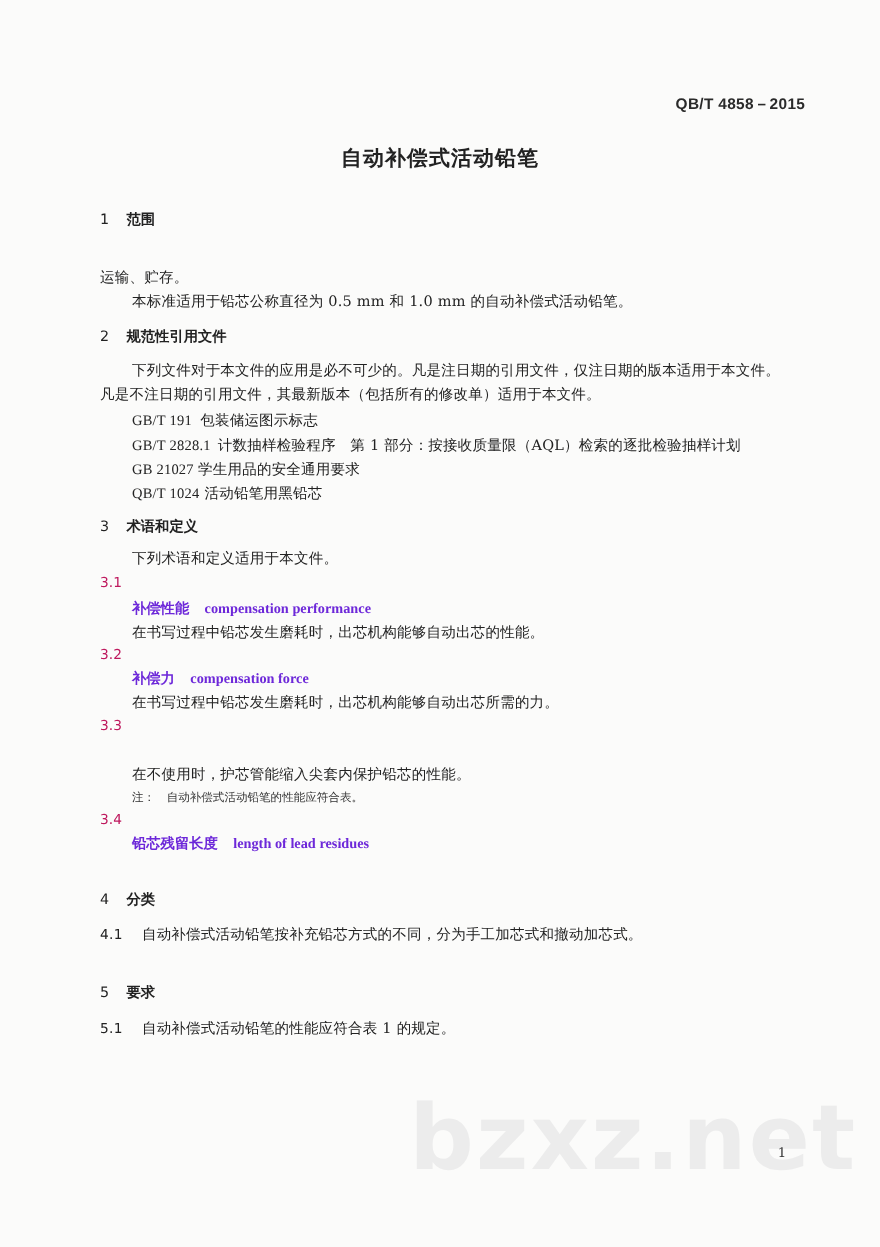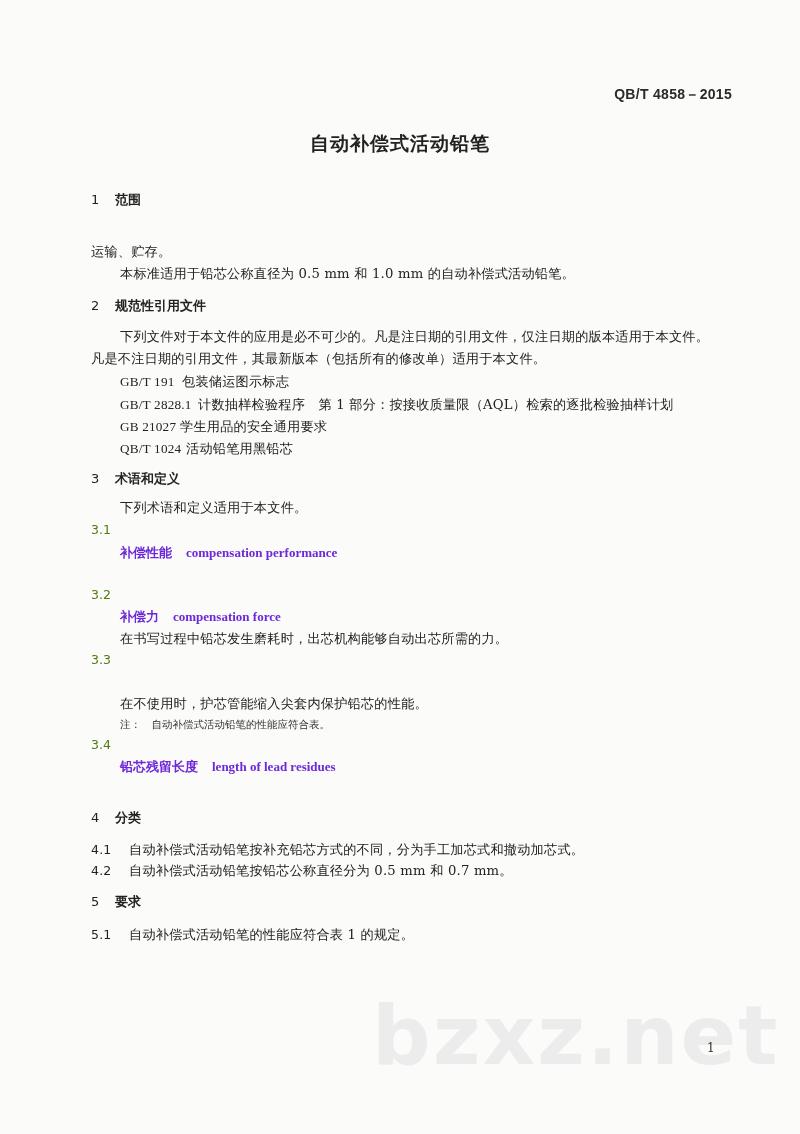--- a/index.html
+++ b/index.html
@@ -31,21 +31,21 @@
     }
     .h1 .num { display: inline-block; width: 24px; font-weight: normal; }
     .p {
       position: absolute; font-size: 13.2px; color: #222; white-space: nowrap;
       letter-spacing: 0.2px;
     }
     .indent { left: 120px; }
     .flush { left: 91px; }
     .sub-num {
       position: absolute; left: 91px; font-family: "DejaVu Sans", sans-serif;
-      font-size: 12.5px; color: #4d7c0f;
+      font-size: 12.5px; color: #be185d;
     }
     .term {
       position: absolute; left: 120px; font-size: 13px; font-weight: bold; color: #6d28d9;
     }
     .term .en { margin-left: 14px; font-family: "Liberation Serif", serif; }
     .note {
       position: absolute; left: 120px; font-size: 10.5px; color: #333;
     }
     .ref-code { display: inline-block; font-family: "Liberation Serif", serif; }
     .clause-num { display: inline-block; width: 38px; font-family: "DejaVu Sans", sans-serif; font-size: 12.5px; }
@@ -92,20 +92,21 @@
 
   <div class="h1" style="top:470px;">
     <span class="num">3</span><span>术语和定义</span>
   </div>
   <div class="p indent" style="top:499px;">下列术语和定义适用于本文件。</div>
 
   <div class="sub-num" style="top:522px;">3.1</div>
   <div class="term" style="top:544px;">
     <span>补偿性能</span><span class="en">compensation performance</span>
   </div>
+  <div class="p indent" style="top:566px;">在书写过程中铅芯发生磨耗时，出芯机构能够自动出芯的性能。</div>
 
   <div class="sub-num" style="top:587px;">3.2</div>
   <div class="term" style="top:608px;">
     <span>补偿力</span><span class="en">compensation force</span>
   </div>
   <div class="p indent" style="top:630px;">在书写过程中铅芯发生磨耗时，出芯机构能够自动出芯所需的力。</div>
 
   <div class="sub-num" style="top:652px;">3.3</div>
   <div class="p indent" style="top:695px;">在不使用时，护芯管能缩入尖套内保护铅芯的性能。</div>
   <div class="note" style="top:718px;">注：　自动补偿式活动铅笔的性能应符合表。</div>
@@ -114,23 +115,20 @@
   <div class="term" style="top:758px;">
     <span>铅芯残留长度</span><span class="en">length of lead residues</span>
   </div>
 
   <div class="h1" style="top:809px;">
     <span class="num">4</span><span>分类</span>
   </div>
   <div class="p flush" style="top:841px;">
     <span class="clause-num">4.1</span><span>自动补偿式活动铅笔按补充铅芯方式的不同，分为手工加芯式和撤动加芯式。</span>
   </div>
-  <div class="p flush" style="top:862px;">
-    <span class="clause-num">4.2</span><span>自动补偿式活动铅笔按铅芯公称直径分为 0.5 mm 和 0.7 mm。</span>
-  </div>
 
   <div class="h1" style="top:893px;">
     <span class="num">5</span><span>要求</span>
   </div>
   <div class="p flush" style="top:926px;">
     <span class="clause-num">5.1</span><span>自动补偿式活动铅笔的性能应符合表 1 的规定。</span>
   </div>
 
   <div class="watermark">bzxz.net</div>
   <div class="page-num">1</div>

